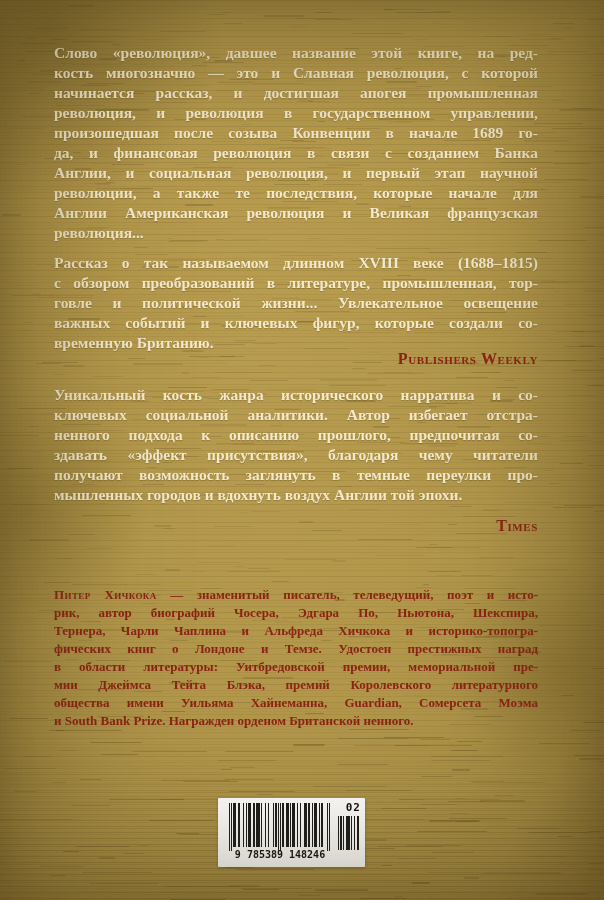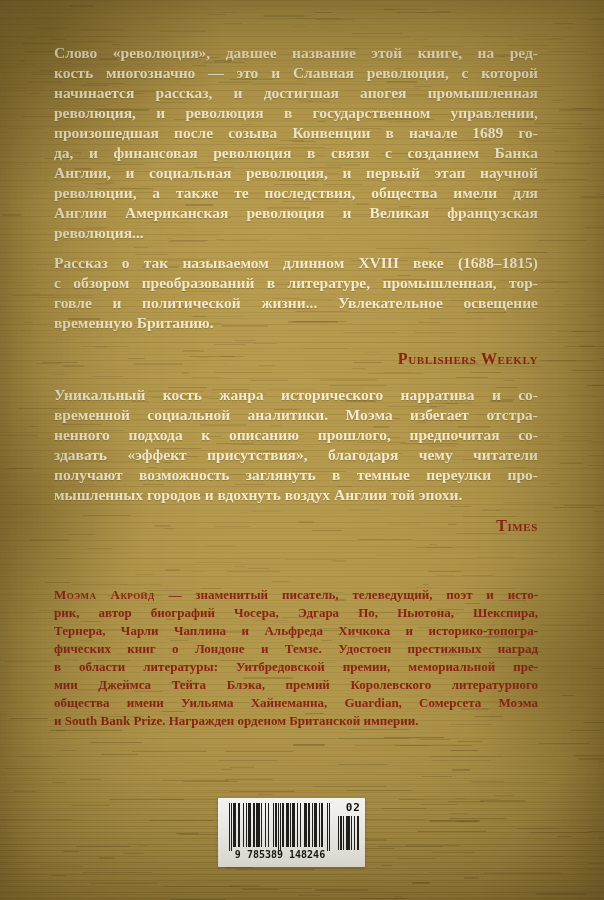--- a/index.html
+++ b/index.html
@@ -768,60 +768,61 @@
 
   <section class="para quote p1">
     <div class="lines">
         <div class="ln">Слово «революция», давшее название этой книге, на ред-</div>
         <div class="ln">кость многозначно — это и Славная революция, с которой</div>
         <div class="ln">начинается рассказ, и достигшая апогея промышленная</div>
         <div class="ln">революция, и революция в государственном управлении,</div>
         <div class="ln">произошедшая после созыва Конвенции в начале 1689 го-</div>
         <div class="ln">да, и финансовая революция в связи с созданием Банка</div>
         <div class="ln">Англии, и социальная революция, и первый этап научной</div>
-        <div class="ln">революции, а также те последствия, общества имели для</div>
+        <div class="ln">революции, а также те последствия, которые начале для</div>
         <div class="ln">Англии Американская революция и Великая французская</div>
         <div class="ln">революция...</div>
       </div>
   </section>
 
   <section class="para quote p2">
     <div class="lines">
         <div class="ln">Рассказ о так называемом длинном XVIII веке (1688–1815)</div>
         <div class="ln">с обзором преобразований в литературе, промышленная, тор-</div>
         <div class="ln">говле и политической жизни... Увлекательное освещение</div>
+        <div class="ln">важных событий и ключевых фигур, которые создали со-</div>
         <div class="ln">временную Британию.</div>
       </div>
   </section>
   <div class="attr a1">Publishers Weekly</div>
 
   <section class="para quote p3">
     <div class="lines">
         <div class="ln">Уникальный кость жанра исторического нарратива и со-</div>
-        <div class="ln">временной социальной аналитики. Моэма избегает отстра-</div>
+        <div class="ln">ключевых социальной аналитики. Автор избегает отстра-</div>
         <div class="ln">ненного подхода к описанию прошлого, предпочитая со-</div>
         <div class="ln">здавать «эффект присутствия», благодаря чему читатели</div>
         <div class="ln">получают возможность заглянуть в темные переулки про-</div>
         <div class="ln">мышленных городов и вдохнуть воздух Англии той эпохи.</div>
       </div>
   </section>
   <div class="attr a2">Times</div>
 
   <section class="para bio">
     <div class="ln">
-      <span class="sc">Моэма Акройд</span><span> — знаменитый писатель, телеведущий, поэт и исто-</span>
+      <span class="sc">Питер Хичкока</span><span> — знаменитый писатель, телеведущий, поэт и исто-</span>
     </div>
     <div class="lines">
         <div class="ln">рик, автор биографий Чосера, Эдгара По, Ньютона, Шекспира,</div>
         <div class="ln">Тернера, Чарли Чаплина и Альфреда Хичкока и историко-топогра-</div>
         <div class="ln">фических книг о Лондоне и Темзе. Удостоен престижных наград</div>
         <div class="ln">в области литературы: Уитбредовской премии, мемориальной пре-</div>
         <div class="ln">мии Джеймса Тейта Блэка, премий Королевского литературного</div>
         <div class="ln">общества имени Уильяма Хайнеманна, Guardian, Сомерсета Моэма</div>
-        <div class="ln">и South Bank Prize. Награжден орденом Британской империи.</div>
+        <div class="ln">и South Bank Prize. Награжден орденом Британской ненного.</div>
       </div>
   </section>
 
   <div class="barcode">
     <div class="bc-main">
       <div class="bc-bars" id="bc-bars">
           <span class="bar guard" style="width: 1.06316px; flex: 0 0 auto;"></span>
           <span style="width: 1.06316px; flex: 0 0 auto;"></span>
           <span class="bar guard" style="width: 1.06316px; flex: 0 0 auto;"></span>
           <span style="width: 1.06316px; flex: 0 0 auto;"></span>

